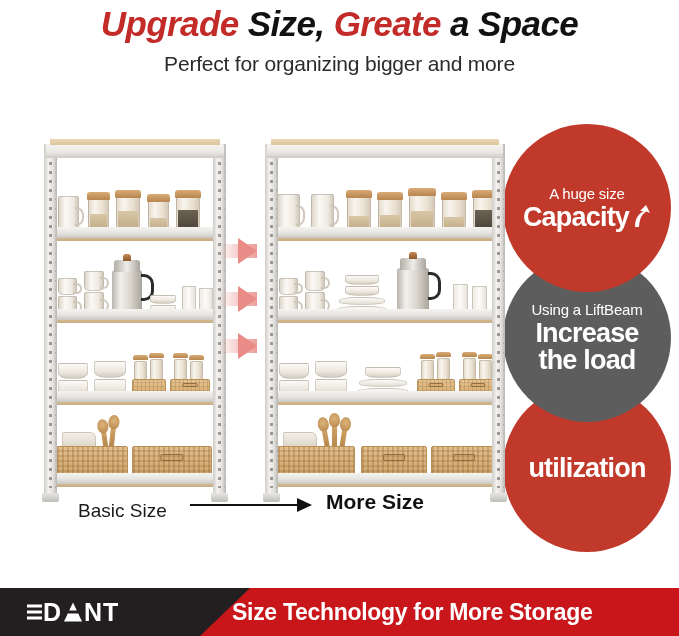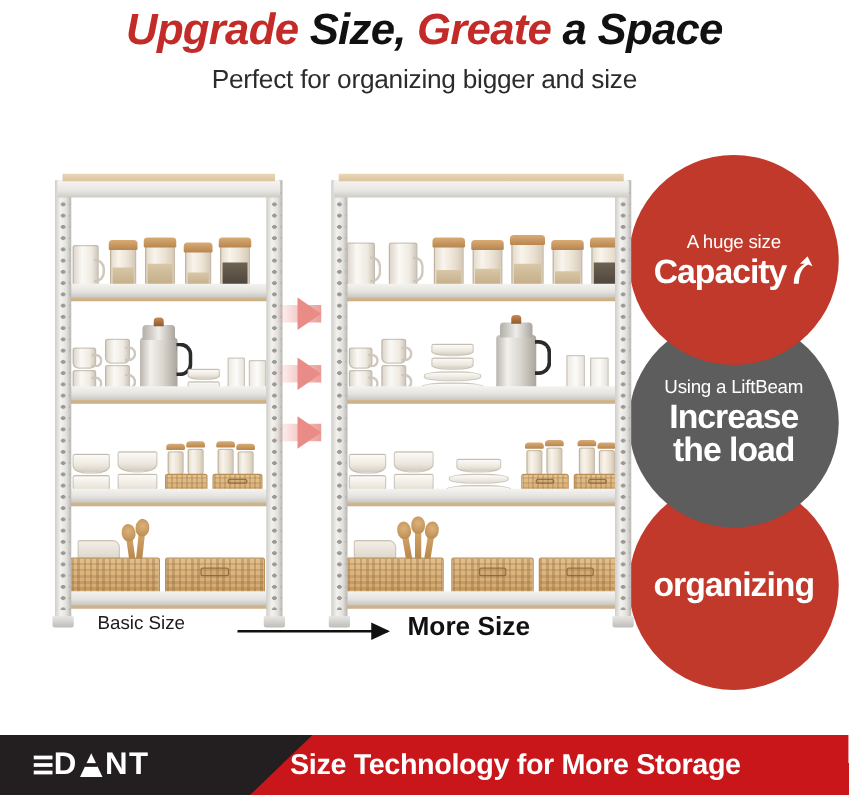--- a/index.html
+++ b/index.html
@@ -187,21 +187,21 @@
   .parrow { position: absolute; width: 0; height: 0;
     border-top: 13px solid transparent; border-bottom: 13px solid transparent;
     border-left: 19px solid #e98b86; z-index: 9; }
   .parrow .tail {
     position:absolute; left:-38px; top:-7px; width:38px; height:14px;
     background: linear-gradient(90deg, rgba(233,139,134,0) 0%, rgba(233,139,134,.85) 100%);
   }
 
   
   .cap-row { position:absolute; left:0; top:490px; width:510px; height:34px; }
-  .cap-basic { position:absolute; left:78px; top:0; font-size:15px; color:#1b1b1b; }
+  .cap-basic { position:absolute; left:78px; top:10px; font-size:19px; color:#1b1b1b; }
   .cap-wide  { position:absolute; left:326px; top:0; font-size:21px; font-weight:bold; color:#111; }
   .cap-arrow { position:absolute; left:190px; top:14px; width:120px; height:2px; background:#111; }
   .cap-arrow::after {
     content:''; position:absolute; right:-2px; top:-6px;
     border-top:7px solid transparent; border-bottom:7px solid transparent;
     border-left:15px solid #111;
   }
 
   
   .badges { position:absolute; right:6px; top:124px; width:170px; height:400px; }
@@ -243,21 +243,21 @@
   }
 </style>
 </head>
 <body>
 
 <div id="root">
 
   <div class="headline">
     <span class="red">Upgrade</span><span> Size, </span><span class="red">Greate</span><span> a Space</span>
   </div>
-  <div class="subhead">Perfect for organizing bigger and size</div>
+  <div class="subhead">Perfect for organizing bigger and more</div>
 
   <div class="scene">
 
     <div class="unit basic" style="height:350px;">
       <div class="top-cap"></div>
       <div class="post l">
           <span class="holes"></span>
           <span class="holes b"></span>
         </div>
       <div class="post r">
@@ -483,21 +483,21 @@
       </div>
     </div>
 
     <div class="badge b2">
       <div class="small">Using a LiftBeam</div>
       <div class="big">Increase</div>
       <div class="big">the load</div>
     </div>
 
     <div class="badge b3">
-      <div class="big">organizing</div>
+      <div class="big">utilization</div>
     </div>
   </div>
 
   <div class="footer">
     <div class="red-bg"></div>
     <div class="black-bg"></div>
     <div class="brand">
         <span class="glyphE">
           <i></i>
           <i></i>

